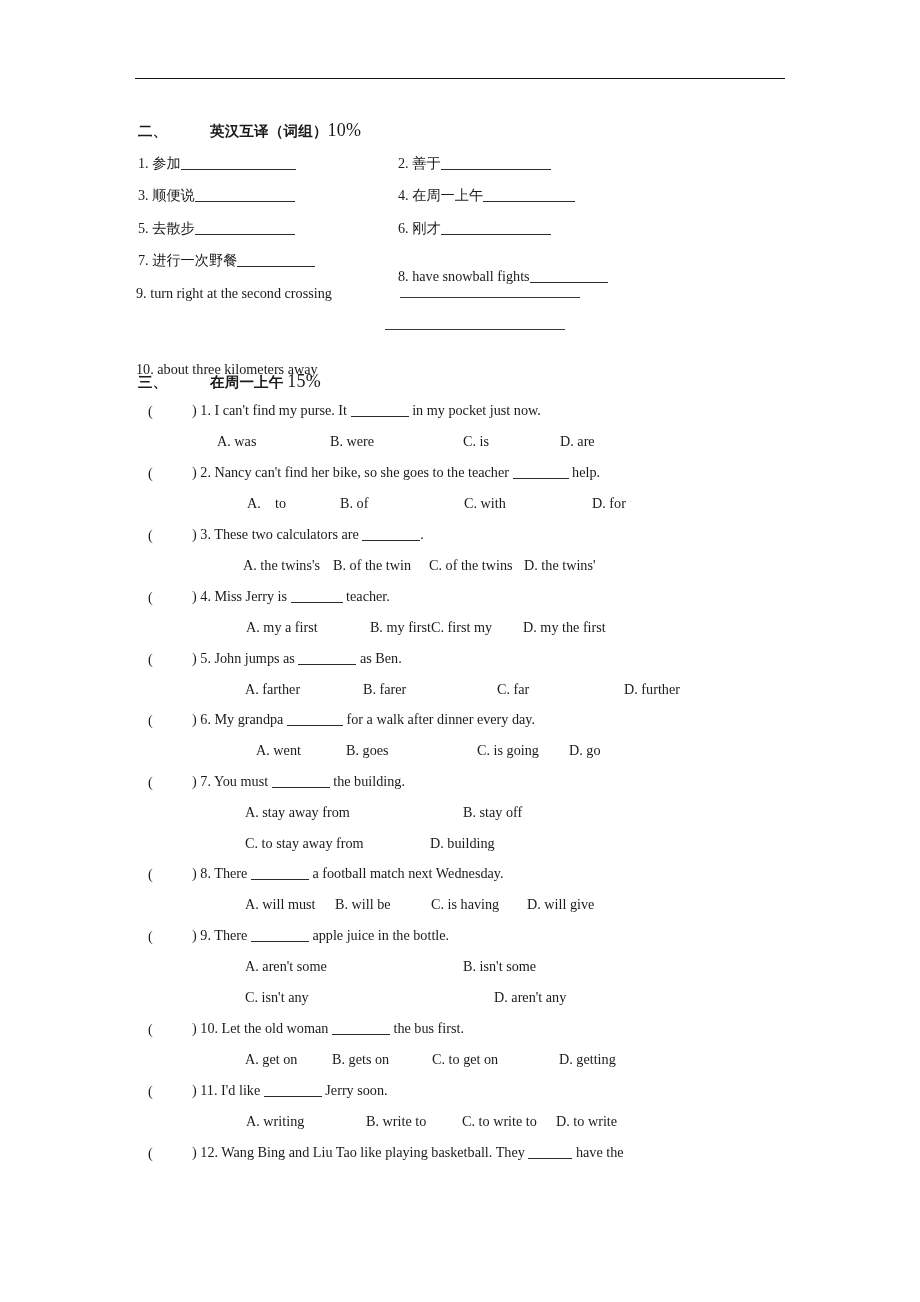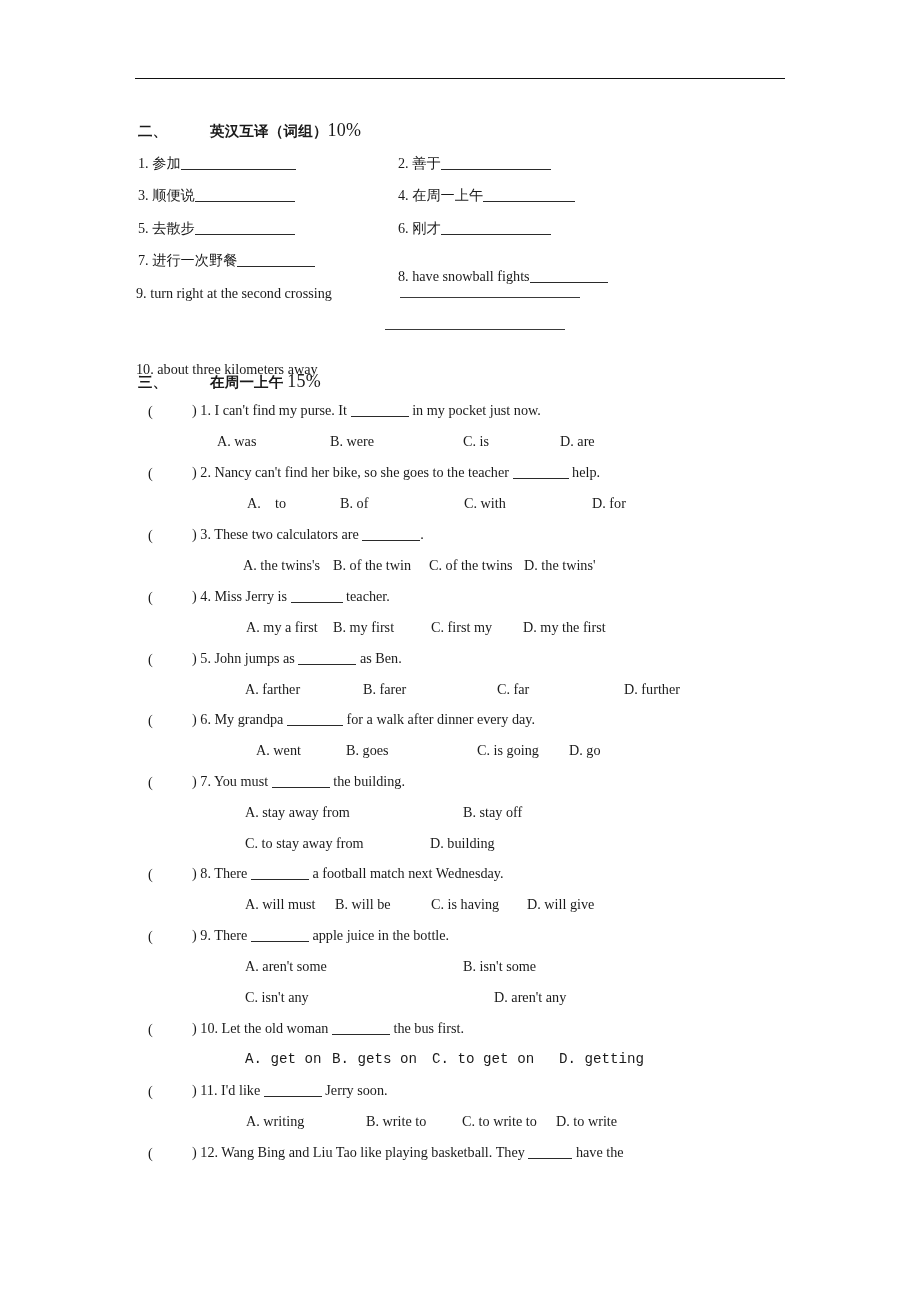--- a/index.html
+++ b/index.html
@@ -189,21 +189,21 @@
   </div>
 
   <div class="paren-open" style="left:148px; top:589px;">(</div>
   <div class="mc-q" style="left:192px; top:589px;"><span>)</span> 
     <span>4.</span>
     <span>Miss Jerry is</span>
     <span class="blank" style="width:52px;"></span>
     <span>teacher.</span>
   </div>
   <div class="opts" style="left:246px; top:620px;">
-    <span class="o" style="width:87px;">A. my a first</span><span class="o" style="width:98px;">B. my first</span><span class="o" style="width:92px;">C. first my</span><span class="o">D. my the first</span>
+    <span class="o" style="width:87px;">A. my a first</span><span class="o" style="width:98px;text-align:right;">B. my first</span><span class="o" style="width:92px;">C. first my</span><span class="o">D. my the first</span>
   </div>
 
   <div class="paren-open" style="left:148px; top:651px;">(</div>
   <div class="mc-q" style="left:192px; top:651px;"><span>)</span> 
     <span>5.</span>
     <span>John jumps as</span>
     <span class="blank" style="width:58px;"></span>
     <span>as Ben.</span>
   </div>
   <div class="opts" style="left:245px; top:682px;">
@@ -260,21 +260,21 @@
     <span class="o" style="width:249px;">C. isn't any</span><span class="o">D. aren't any</span>
   </div>
 
   <div class="paren-open" style="left:148px; top:1021px;">(</div>
   <div class="mc-q" style="left:192px; top:1021px;"><span>)</span> 
     <span>10.</span>
     <span>Let the old woman</span>
     <span class="blank" style="width:58px;"></span>
     <span>the bus first.</span>
   </div>
-  <div class="opts" style="left:245px; top:1052px;font-family:Liberation Mono, monospace;">
+  <div class="opts" style="left:245px; top:1052px;">
     <span class="o" style="width:87px;">A. get on</span><span class="o" style="width:100px;">B. gets on</span><span class="o" style="width:127px;">C. to get on</span><span class="o">D. getting</span>
   </div>
 
   <div class="paren-open" style="left:148px; top:1083px;">(</div>
   <div class="mc-q" style="left:192px; top:1083px;"><span>)</span> 
     <span>11.</span>
     <span>I'd like</span>
     <span class="blank" style="width:58px;"></span>
     <span>Jerry soon.</span>
   </div>

